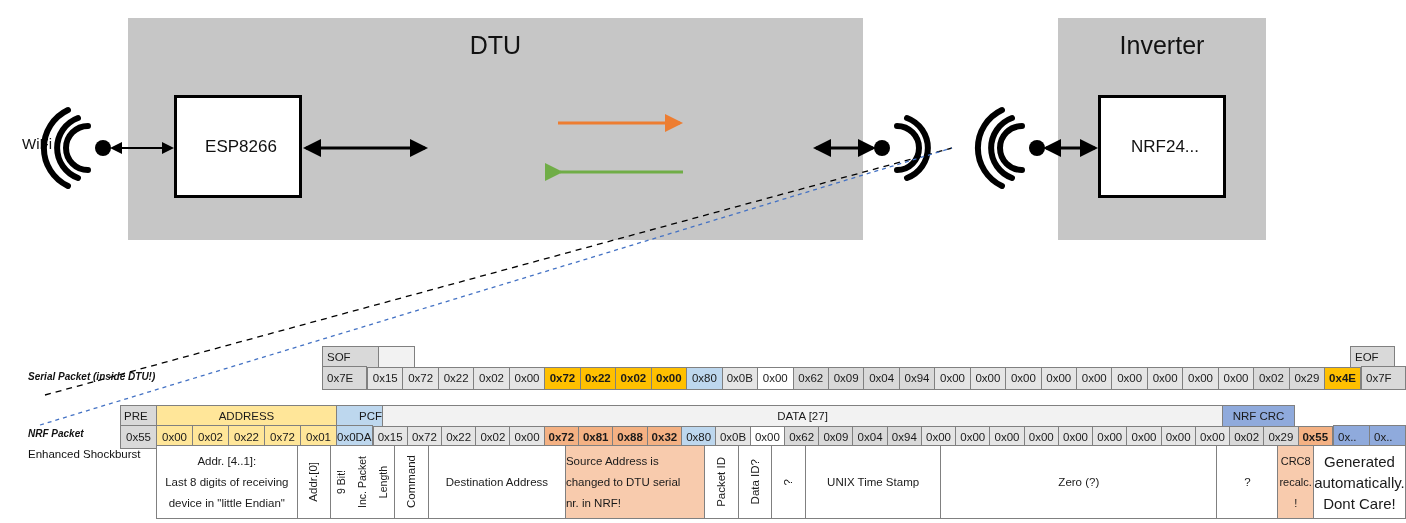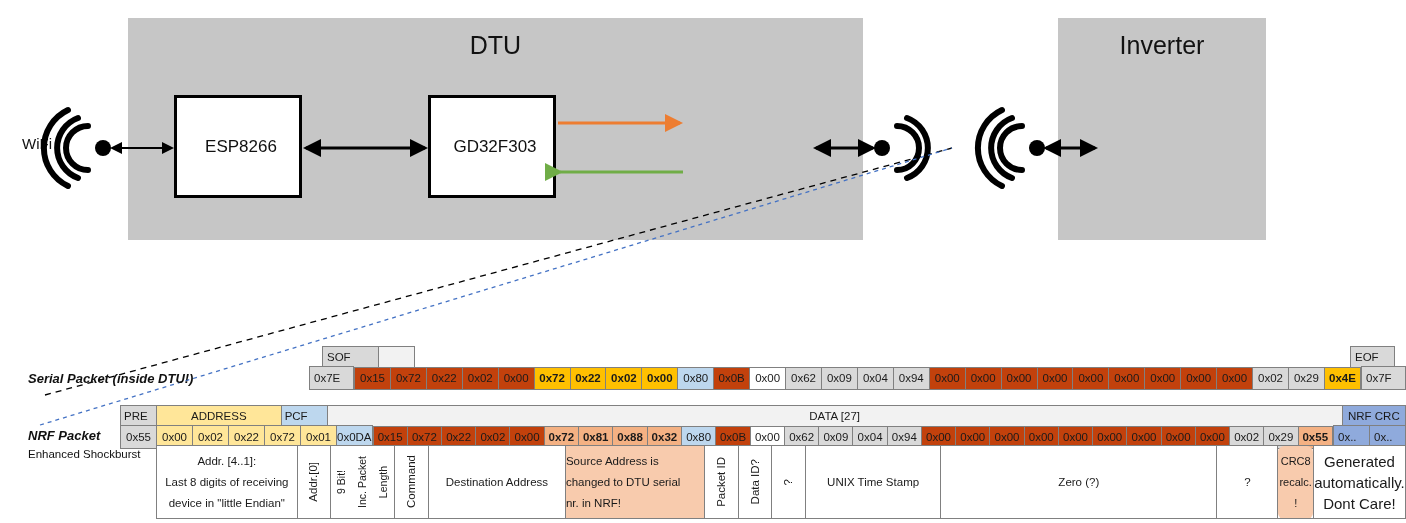--- a/index.html
+++ b/index.html
@@ -28,56 +28,56 @@
     font-size:17px; color:#111;padding-left:6px;
   }
   .label-wifi { position:absolute; font-size:15px; color:#111; }
 
   .conn { position:absolute; }
 
   
   #packets { position:absolute; left:0; top:0; width:1406px; height:523px; }
 
   .row-label {
-    position:absolute; font-size:13px; color:#111;
+    position:absolute; font-size:10px; color:#111;
     font-style:italic; font-weight:bold; text-align:left;
   }
   .row-label.plain { font-style:normal; font-weight:normal; font-size:11.5px; }
 
   table.pkt { position:absolute; border-collapse:collapse; table-layout:fixed; }
   table.pkt td {
     border:1px solid #808080;
     font-size:11.5px; color:#1a1a1a;
     text-align:center; vertical-align:middle;
     padding:0; height:21px; line-height:21px;
     white-space:nowrap;
   }
   td.b     { width:36px; }
   td.hdr   { font-size:12px; height:20px; line-height:20px; }
   td.grey  { background:#d9d9d9; }
   td.lgrey { background:#f2f2f2; }
-  td.green { background:#c2410c; }
+  td.green { background:#e5e5e5; }
   td.gold  { background:#ffc000; font-weight:bold; }
   td.goldl { background:#ffe699; }
   td.blue  { background:#bdd7ee; }
   td.blued { background:#8faadc; }
   td.orange{ background:#f4b183; font-weight:bold; }
   td.white { background:#ffffff; }
   td.bold  { font-weight:bold; }
   td.thick-l { border-left:2px solid #333; }
   td.thick-r { border-right:2px solid #333; }
 
   
   td.desc {
     height:75px; line-height:1.3; font-size:12.5px;
     background:#ffffff; vertical-align:middle; padding:2px 4px;
     white-space:normal;
   }
   td.desc.sal { background:#f8cbad; text-align:left; }
-  td.desc.salc{ background:#f8cbad; text-align:center; font-size:11px;border-radius:6px; }
+  td.desc.salc{ background:#f8cbad; text-align:center; font-size:11px; }
   td.desc.tiny{ font-size:15px; }
   .vert {
     writing-mode:vertical-rl; transform:rotate(180deg);
     display:inline-block; font-size:11.5px; white-space:nowrap;
   }
   .vert-wrap { height:72px; display:flex; align-items:center; justify-content:center; }
 
   
   .leader { position:absolute; pointer-events:none; }
 </style>
@@ -90,22 +90,22 @@
     <div class="enclosure-title">DTU</div>
   </div>
 
   <div class="enclosure" style="left:1058px; top:18px; width:208px; height:222px;">
     <div class="enclosure-title">Inverter</div>
   </div>
 
   <div class="chip" style="left:174px; top:95px; width:128px; height:103px;">
     <span>ESP8266</span>
   </div>
-  <div class="chip" style="left:428px; top:95px; width:128px; height:103px;">
-    <span>GD32F303</span>
+  <div class="chip" style="left:1098px; top:95px; width:128px; height:103px;">
+    <span>NRF24...</span>
   </div>
 
   <div class="label-wifi" style="left:22px; top:135px;">WiFi</div>
 
   <svg class="conn" style="left:0; top:0;" width="1406" height="270" viewBox="0 0 1406 270">
     <defs>
       <marker id="ahB" markerWidth="6" markerHeight="6" refX="5" refY="3" orient="auto">
         <path d="M0,0 L6,3 L0,6 z" fill="#000"></path>
       </marker>
       <marker id="ahBs" markerWidth="6" markerHeight="6" refX="1" refY="3" orient="auto">
@@ -166,21 +166,21 @@
     <tbody>
         <tr>
       <td class="grey hdr" style="width:56px; text-align:left; padding-left:4px;">SOF</td>
       <td class="lgrey hdr" style="width:36px;"></td>
       <td style="border:none; width:936px;"></td>
       <td class="grey hdr" style="width:44px; text-align:left; padding-left:4px;">EOF</td>
     </tr>
   </tbody>
     </table>
 
-  <table class="pkt" style="left:309px; top:366px;">
+  <table class="pkt" style="left:322px; top:366px;">
     <tbody>
         <tr>
       <td class="grey" style="width:44px; text-align:left; padding-left:4px;">0x7E</td>
       <td id="serial-bytes-host" style="border:none; padding:0;">
         <table class="pkt" id="serial-bytes-inner" style="position:static;">
               <tbody>
                 <tr>
                   <td class="b green thick-l">0x15</td>
                   <td class="b green">0x72</td>
                   <td class="b green">0x22</td>
@@ -216,22 +216,22 @@
       <td class="grey" style="width:44px; text-align:left; padding-left:4px;">0x7F</td>
     </tr>
   </tbody>
     </table>
 
   <table class="pkt" style="left:120px; top:405px;">
     <tbody>
         <tr>
       <td class="grey hdr" style="width:36px; text-align:left; padding-left:3px;">PRE</td>
       <td class="goldl hdr" colspan="5" style="width:180px;">ADDRESS</td>
-      <td class="blue hdr" style="width:46px; text-align:left; padding-left:3px;">PCF</td>
-      <td class="lgrey hdr" style="width:1015px;">DATA [27]</td>
+      <td class="blue hdr" style="width:46px; text-align:right; padding-left:3px;">PCF</td>
+      <td class="lgrey hdr" style="width:840px;">DATA [27]</td>
       <td class="blued hdr" colspan="2" style="width:72px;">NRF CRC</td>
     </tr>
   </tbody>
     </table>
 
   <table class="pkt" style="left:120px; top:425px;">
     <tbody>
         <tr>
       <td class="grey" style="width:36px;">0x55</td>
       <td class="goldl b">0x00</td>

